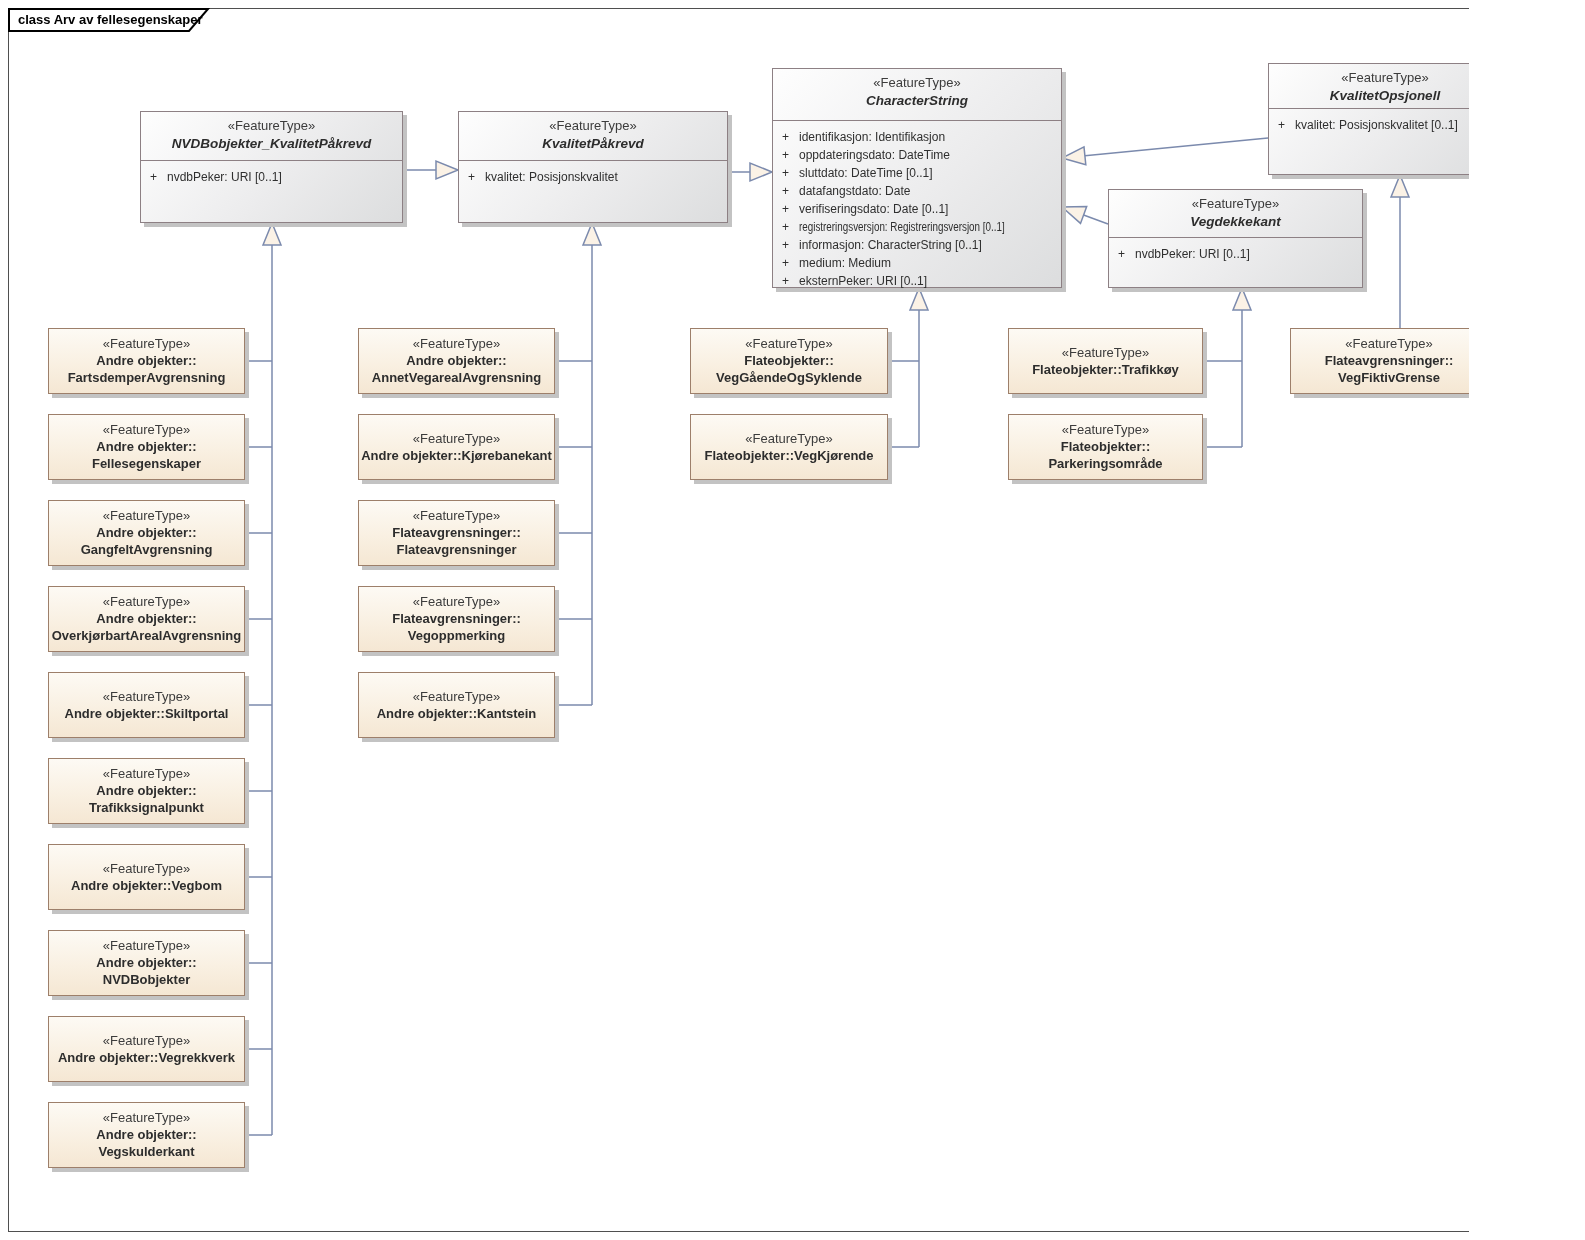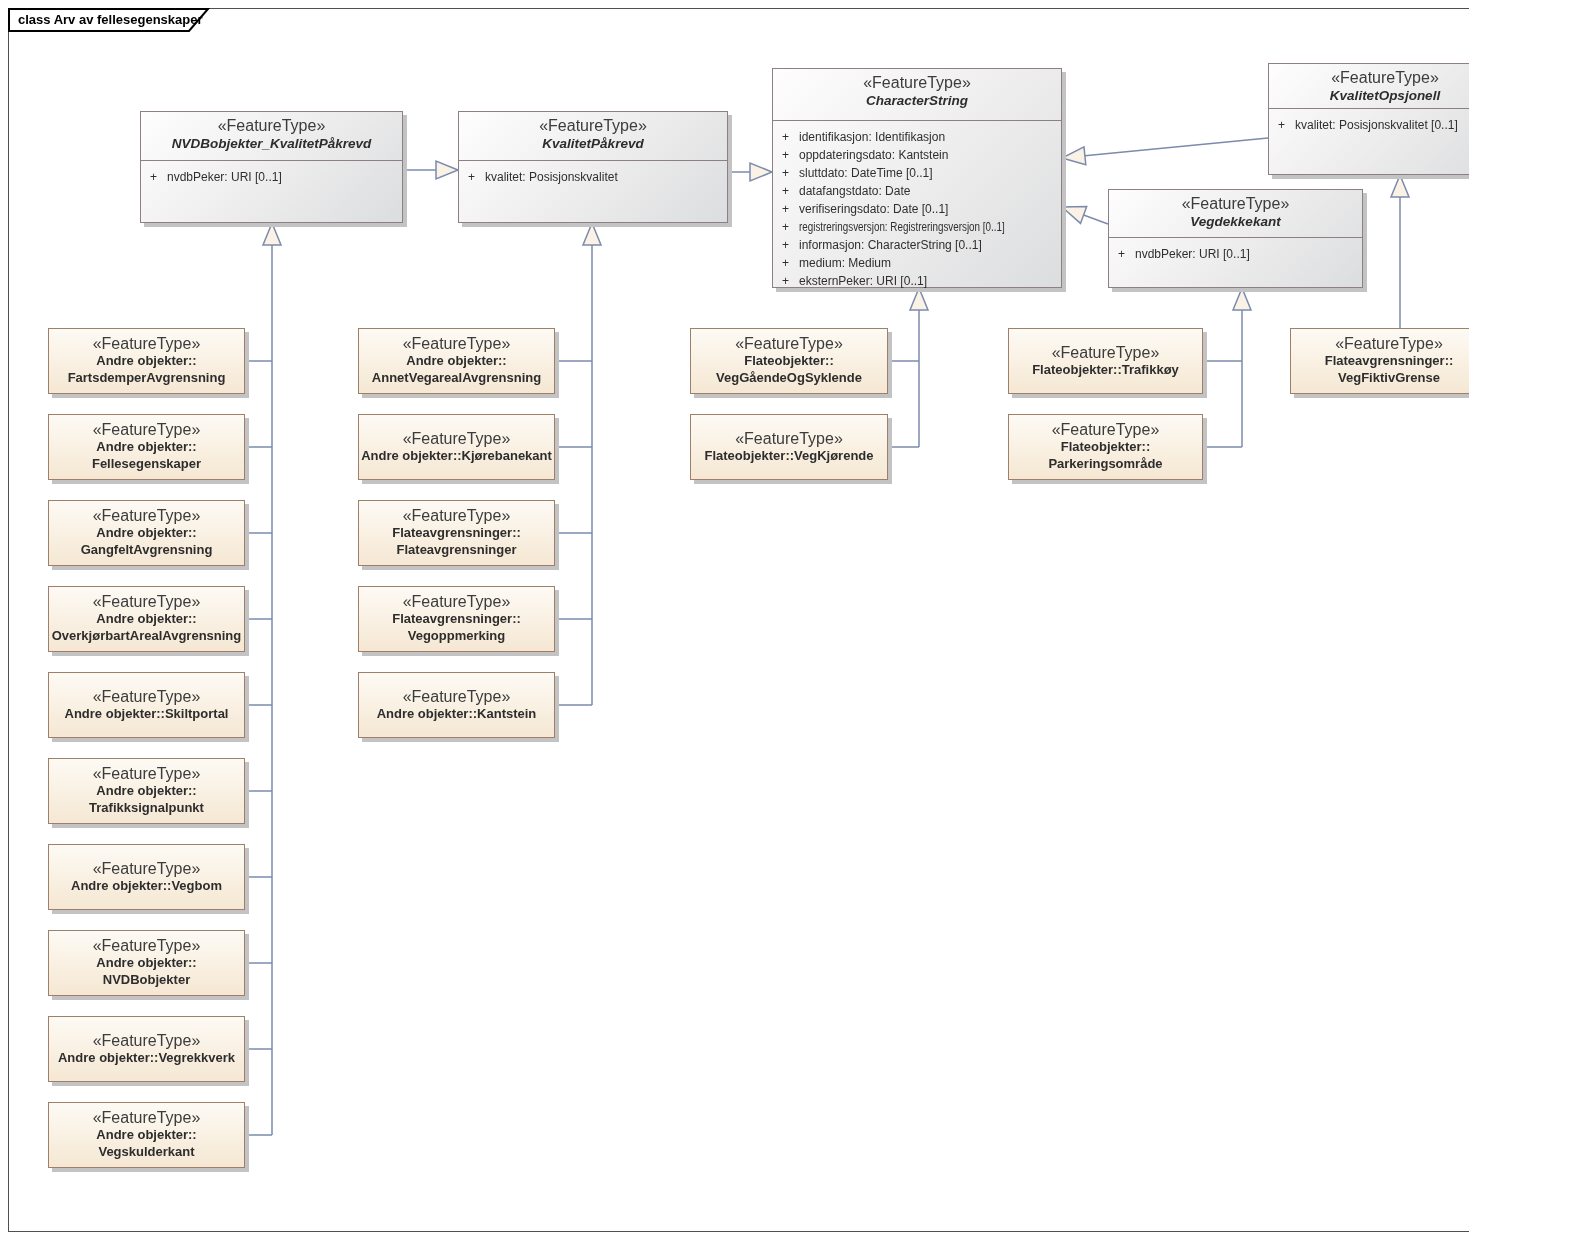--- a/index.html
+++ b/index.html
@@ -20,21 +20,21 @@
   .connectors { position: absolute; left: 0; top: 0; width: 1585px; height: 1240px; pointer-events: none; }
 
   
   .pbox {
     position: absolute;
     border: 1px solid #8d8084;
     background: linear-gradient(135deg, #fefefe 0%, #ececed 55%, #dcddde 100%);
     box-shadow: 4px 4px 0 #c3c3c3;
   }
   .phead { border-bottom: 1px solid #8d8084; text-align: center; padding-top: 6px; }
-  .stereo { font-size: 16px; color: #3c3c3c; line-height: 16px; }
+  .stereo { font-size: 13px; color: #3c3c3c; line-height: 16px; }
   .pname { font-size: 13.5px; font-weight: bold; font-style: italic; color: #2d2d2d; line-height: 19px; }
   .attrs { padding-top: 7px; }
   .arow { display: flex; font-size: 12px; color: #2f2f2f; line-height: 18px; white-space: nowrap; }
   .vis { width: 26px; flex: 0 0 26px; text-indent: 9px; }
   .atext { display: inline-block; }
   .squeeze .atext { transform: scaleX(0.82); transform-origin: 0 50%; }
 
   
   .cbox {
     position: absolute; width: 197px; height: 66px;
@@ -141,21 +141,21 @@
       <div class="stereo">«FeatureType»</div>
       <div class="pname">CharacterString</div>
     </div>
     <div class="attrs">
       <div class="arow">
           <span class="vis">+</span>
           <span class="atext">identifikasjon: Identifikasjon</span>
         </div>
       <div class="arow">
           <span class="vis">+</span>
-          <span class="atext">oppdateringsdato: Kantstein</span>
+          <span class="atext">oppdateringsdato: DateTime</span>
         </div>
       <div class="arow">
           <span class="vis">+</span>
           <span class="atext">sluttdato: DateTime [0..1]</span>
         </div>
       <div class="arow">
           <span class="vis">+</span>
           <span class="atext">datafangstdato: Date</span>
         </div>
       <div class="arow">

